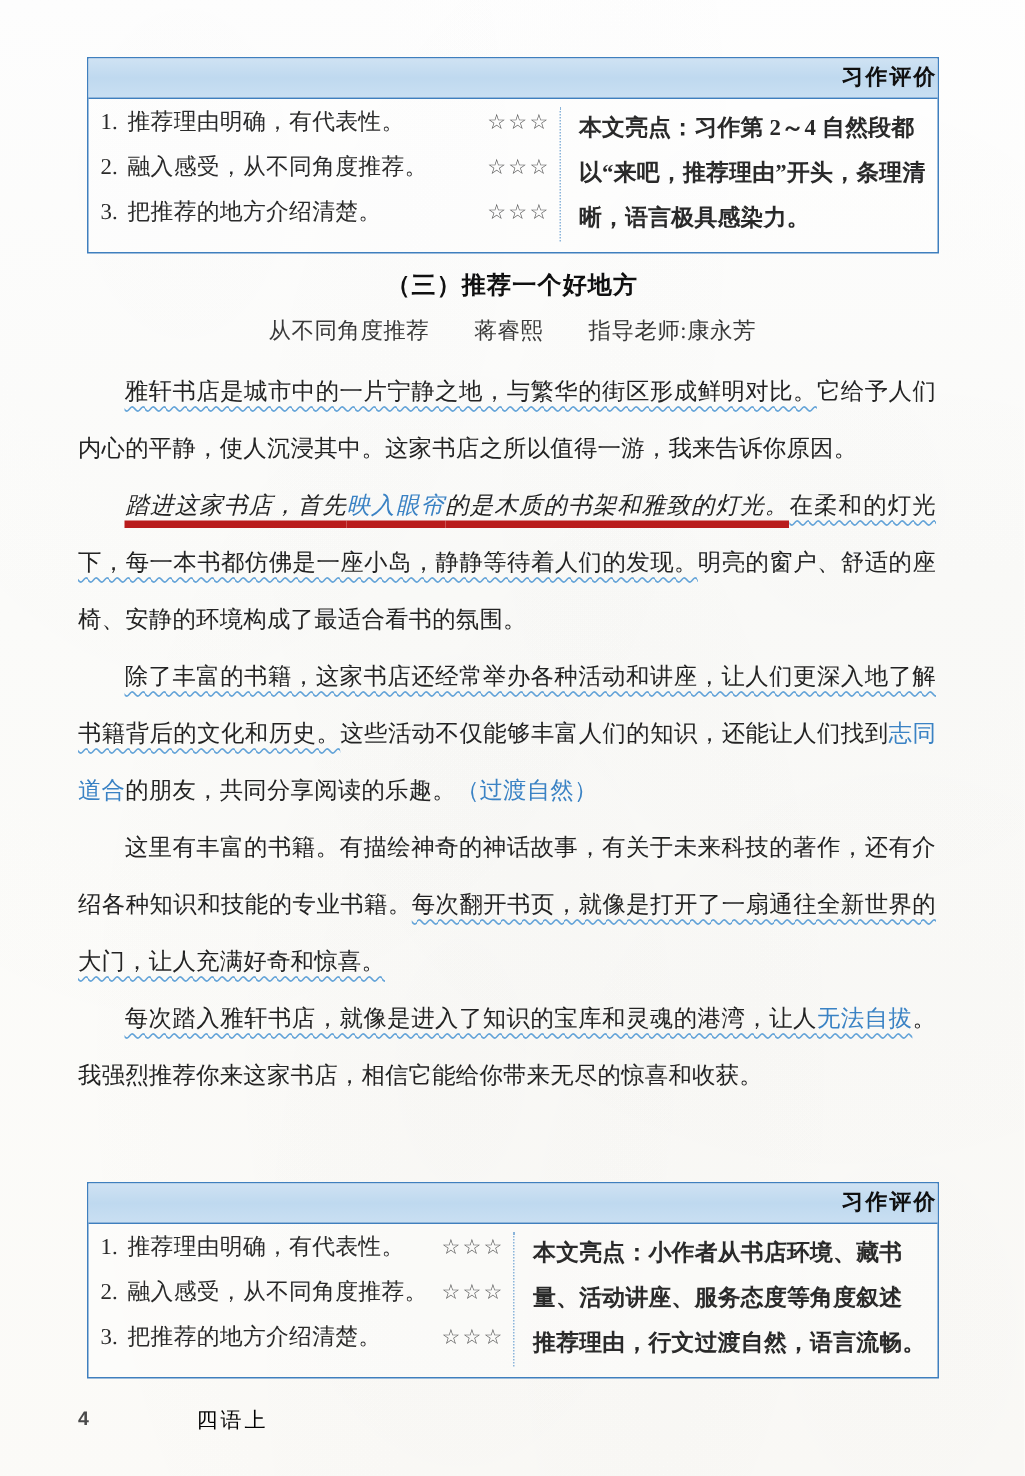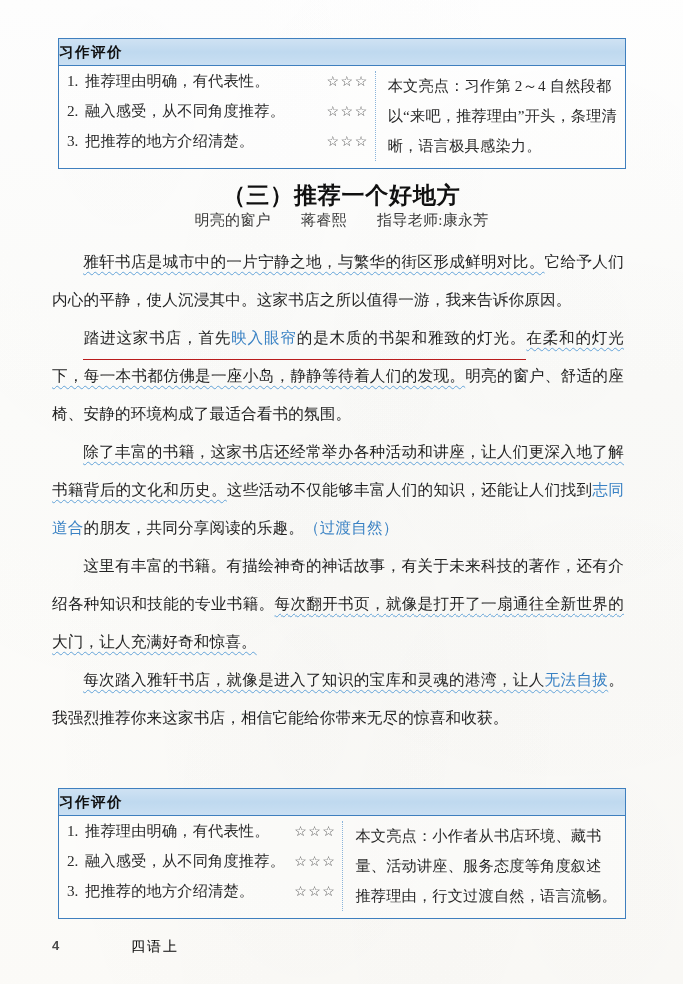--- a/index.html
+++ b/index.html
@@ -43,21 +43,21 @@
     border: 1.3px solid #3f7fbe;
     box-sizing: border-box;
     background: rgba(255,255,255,0.35);
   }
   .eval-table.top { top: 38px; }
   .eval-table.bottom { top: 788px; }
 
   .eval-header {
     height: 26px;
     line-height: 26px;
-    text-align: left;
+    text-align: right;
     background: linear-gradient(180deg,#cfe2f3 0%, #bfd9ef 50%, #c9dff2 100%);
     border-bottom: 1.3px solid #3f7fbe;
     font-family: "Liberation Sans", "DejaVu Sans", sans-serif;
     font-weight: bold;
     font-size: 14.5px;
     letter-spacing: 1.5px;
     color: #101010;
   }
 
   .eval-body {
@@ -68,20 +68,21 @@
     width: 350px;
     padding-left: 8px;
     box-sizing: border-box;
     border-right: 1.2px dotted #8ab4da;
   }
   .eval-right {
     flex: 1;
     padding-left: 12px;
     padding-right: 8px;
     box-sizing: border-box;
+    font-weight: bold;
   }
 
   .criterion {
     display: flex;
     align-items: baseline;
     height: 30px;
     font-size: 15.2px;
     color: #2a2a2a;
     font-family: "Liberation Serif", "DejaVu Serif", serif;
     white-space: nowrap;
@@ -113,21 +114,21 @@
 
   
   .title {
     position: absolute;
     top: 180px;
     left: 0;
     width: 683px;
     text-align: center;
     font-family: "Liberation Sans", "DejaVu Sans", sans-serif;
     font-weight: bold;
-    font-size: 23px;
+    font-size: 16px;
     letter-spacing: 0.8px;
     color: #101010;
   }
   .byline {
     position: absolute;
     top: 211px;
     left: 0;
     width: 683px;
     text-align: center;
     font-size: 15px;
@@ -157,22 +158,23 @@
   
   .wavy {
     text-decoration: underline;
     text-decoration-style: wavy;
     text-decoration-color: #63a3d8;
     text-decoration-thickness: 1px;
     text-underline-offset: 4px;
   }
   
   .uline {
-    border-bottom: 1px solid #b91c1c;
-    padding-bottom: 13px;
+    border-bottom: 5px solid #b91c1c;
+    padding-bottom: 1px;
+    font-style: italic;
   }
   
   .blue {
     color: #3a82c4;
   }
   .annot {
     color: #3a82c4;
   }
 
   
@@ -230,21 +232,21 @@
       <div class="eval-right">
         <div class="comment-line">本文亮点：习作第 2～4 自然段都</div>
         <div class="comment-line">以“来吧，推荐理由”开头，条理清</div>
         <div class="comment-line">晰，语言极具感染力。</div>
       </div>
     </div>
   </div>
 
   <div class="title">（三）推荐一个好地方</div>
   <div class="byline">
-    <span>明亮的窗户</span>
+    <span>从不同角度推荐</span>
     <span class="gap"></span>
     <span>蒋睿熙</span>
     <span class="gap"></span>
     <span>指导老师:康永芳</span>
   </div>
 
   <div class="essay">
 
     <p class="para">
       <span class="indent"></span><span class="wavy">雅轩书店是城市中的一片宁静之地，与繁华的街区形成鲜明对比。</span><span>它给予人们内心的平静，使人沉浸其中。这家书店之所以值得一游，我来告诉你原因。</span>

